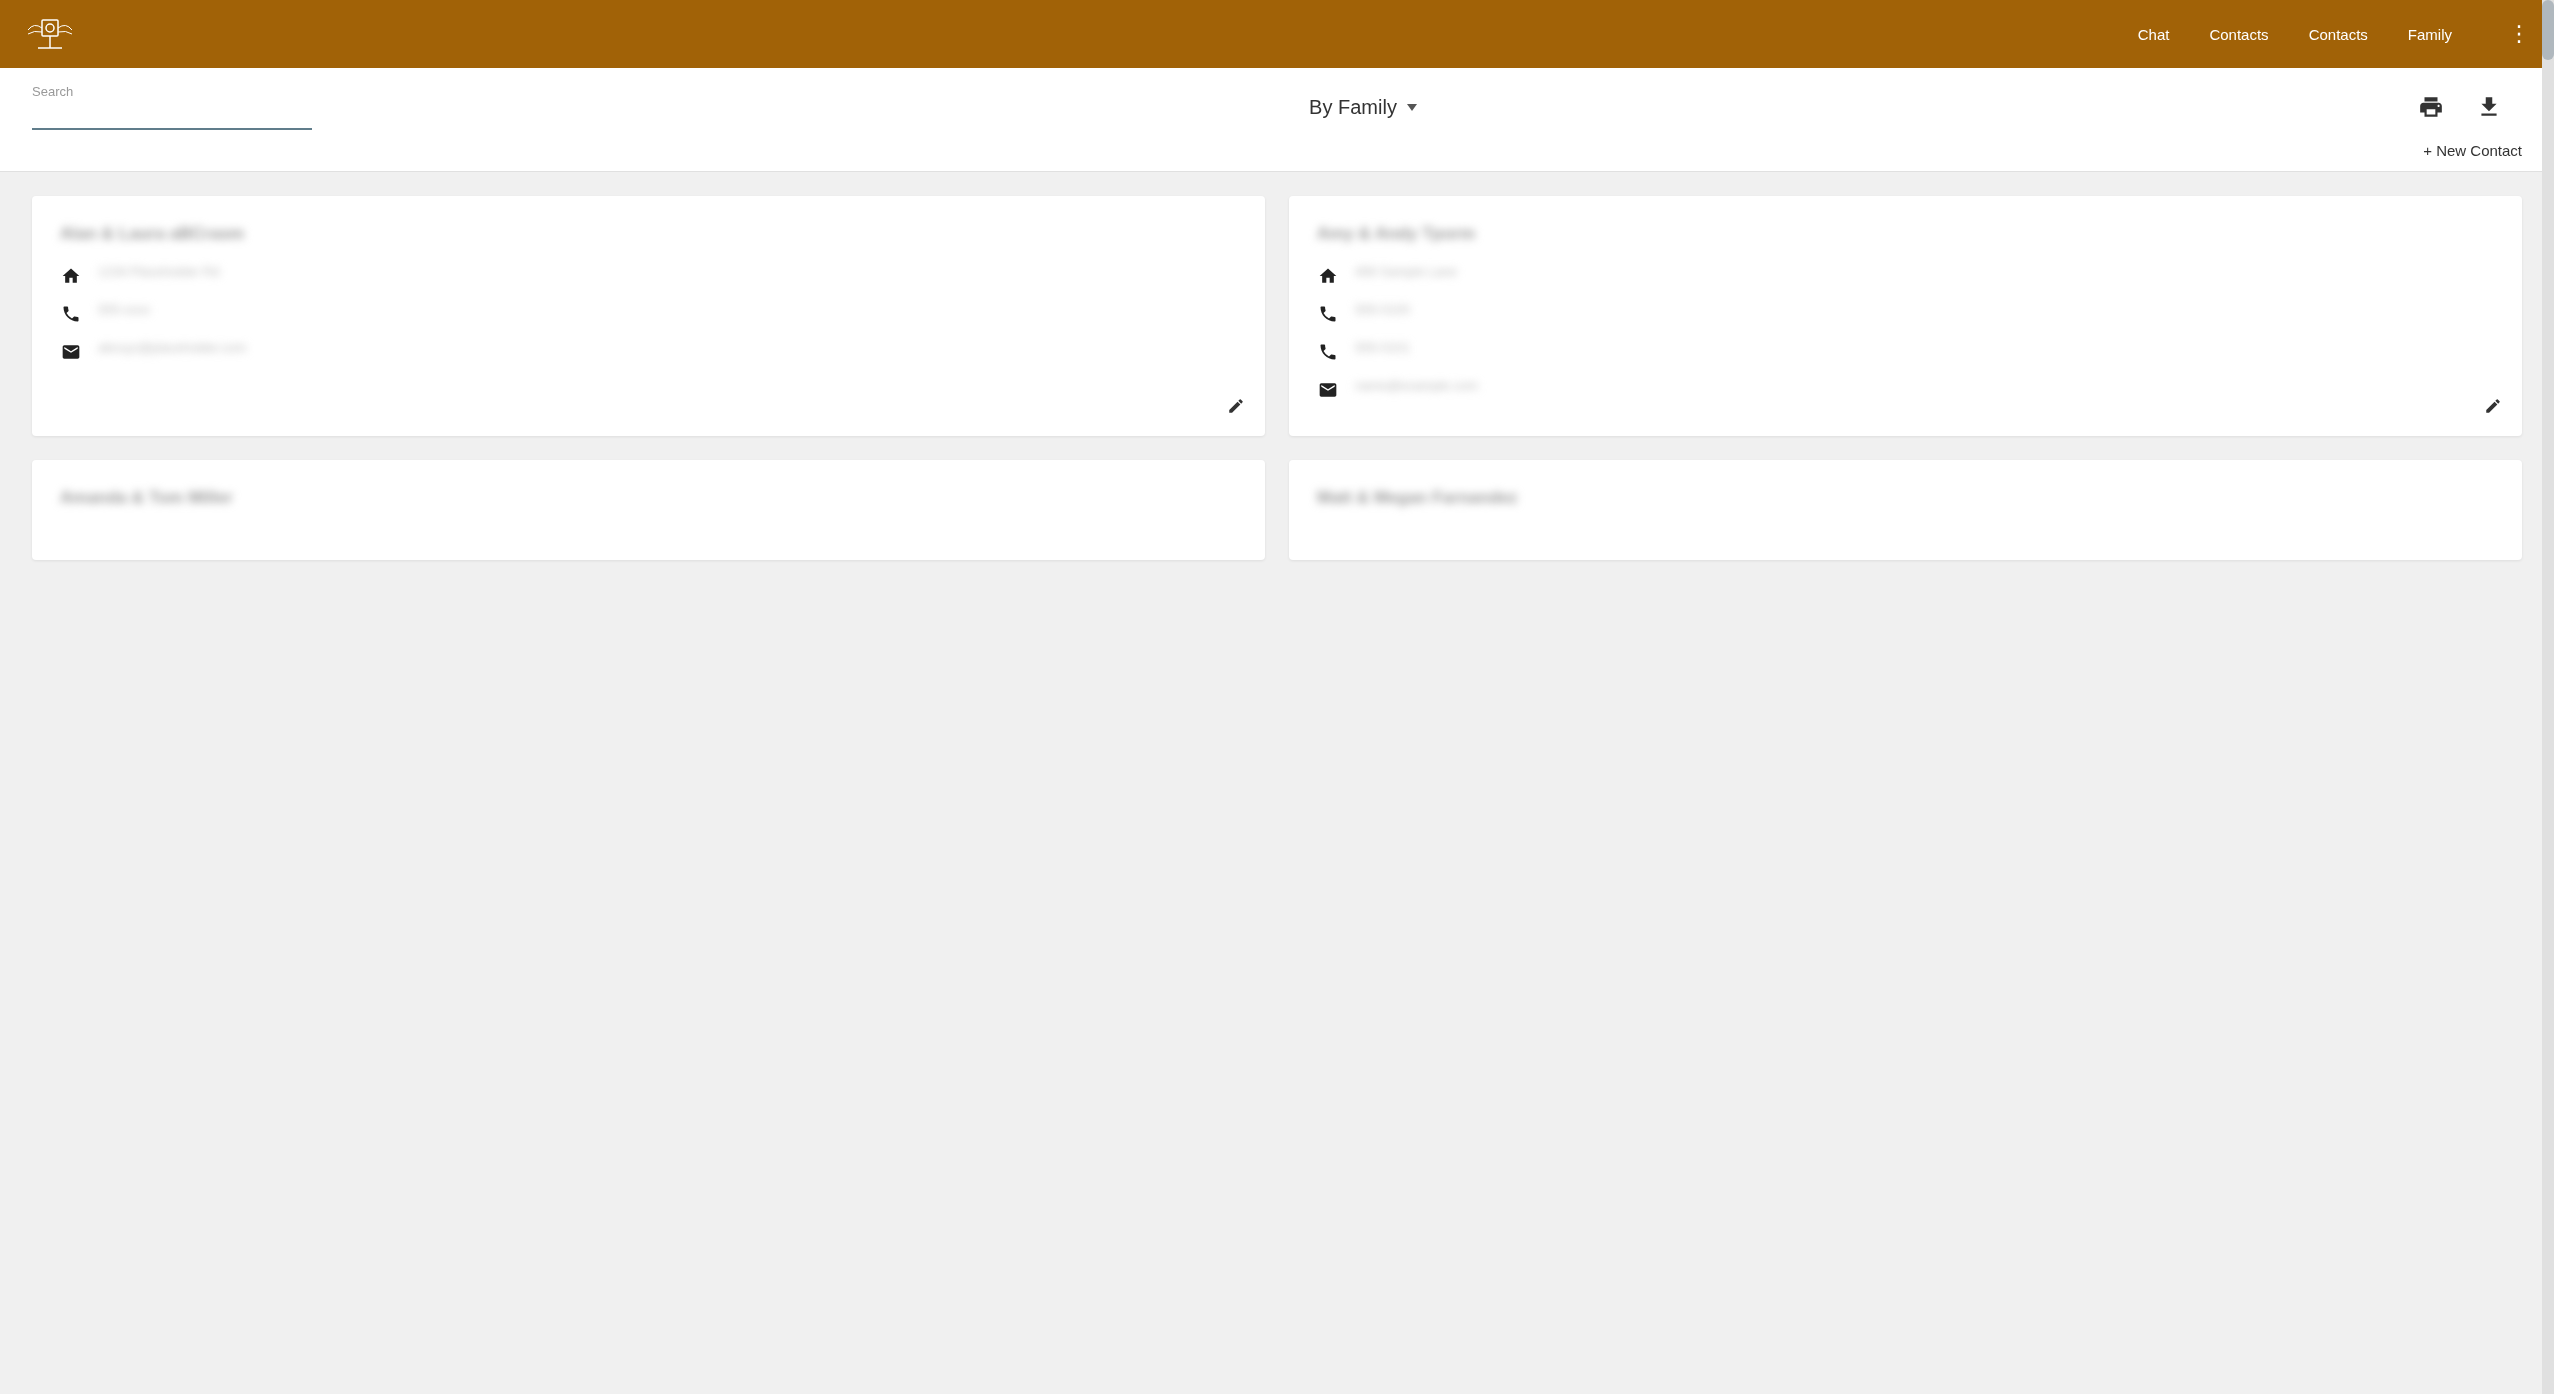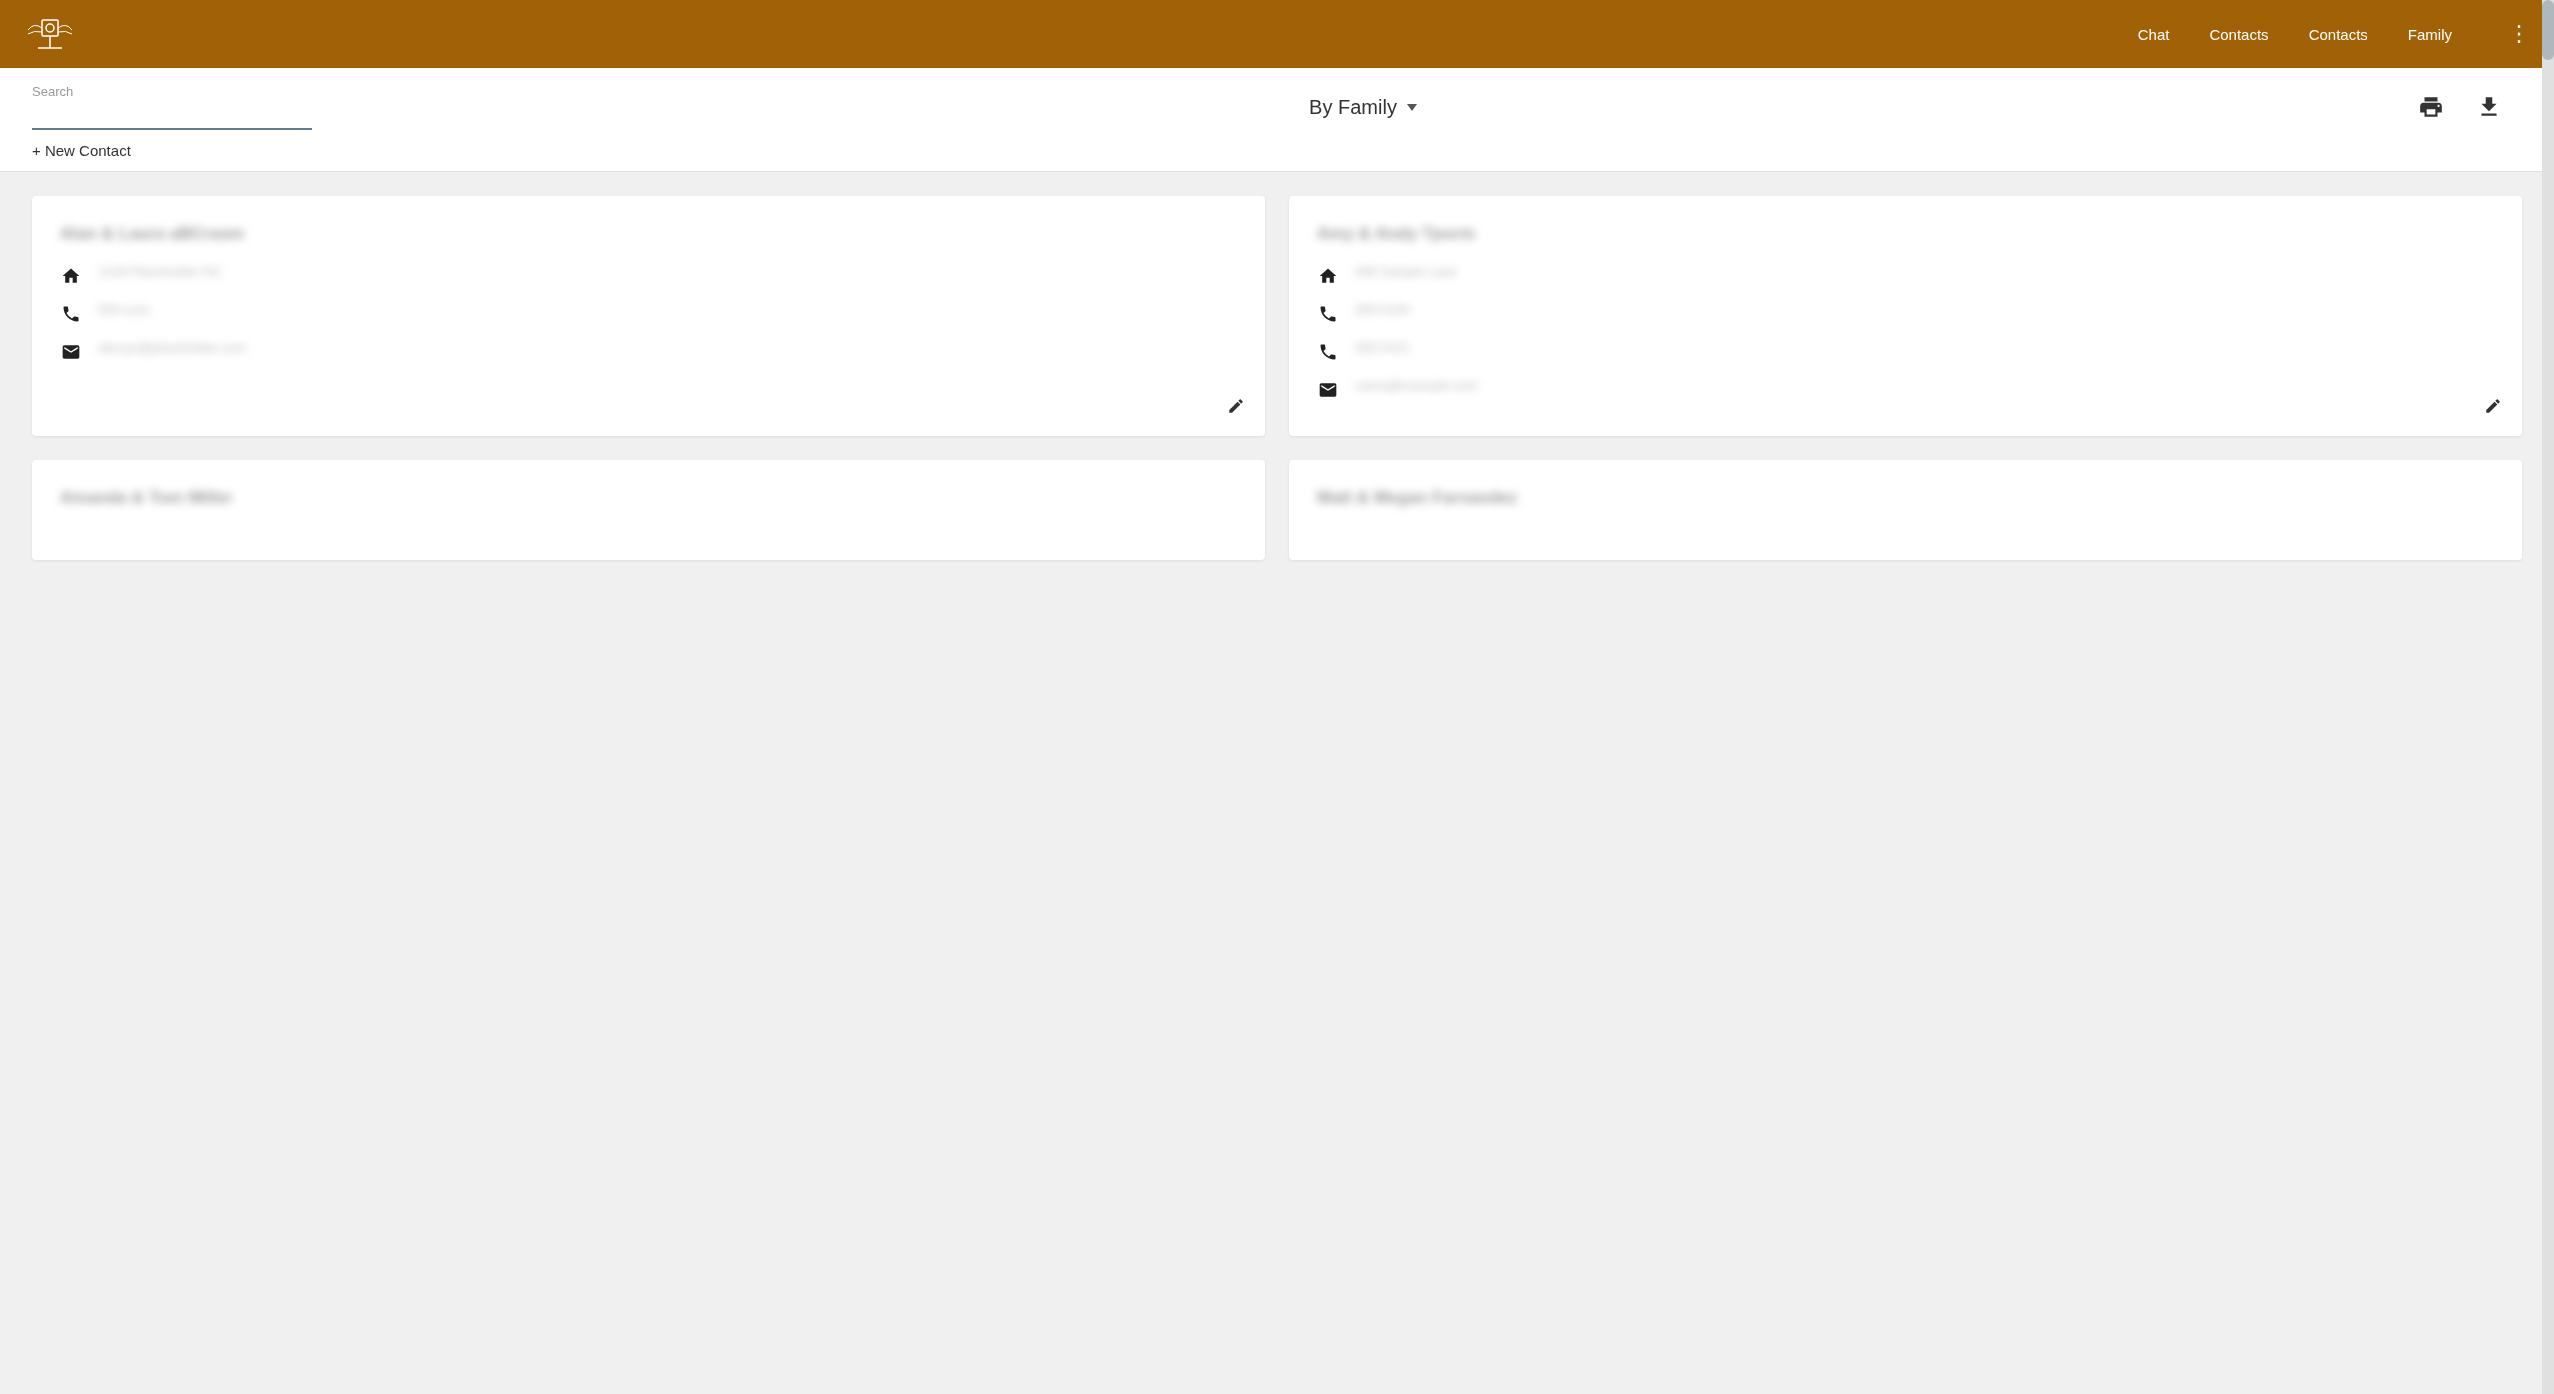--- a/index.html
+++ b/index.html
@@ -102,21 +102,21 @@
       display: flex;
       align-items: center;
       justify-content: center;
       padding: 4px;
     }
 
     
     .action-bar {
       background: #fff;
       display: flex;
-      justify-content: flex-start;
+      justify-content: flex-end;
       padding: 12px 32px 12px 32px;
       border-bottom: 1px solid #e0e0e0;
     }
     .new-contact-btn {
       display: flex;
       align-items: center;
       gap: 6px;
       font-size: 15px;
       color: #333;
       cursor: pointer;

